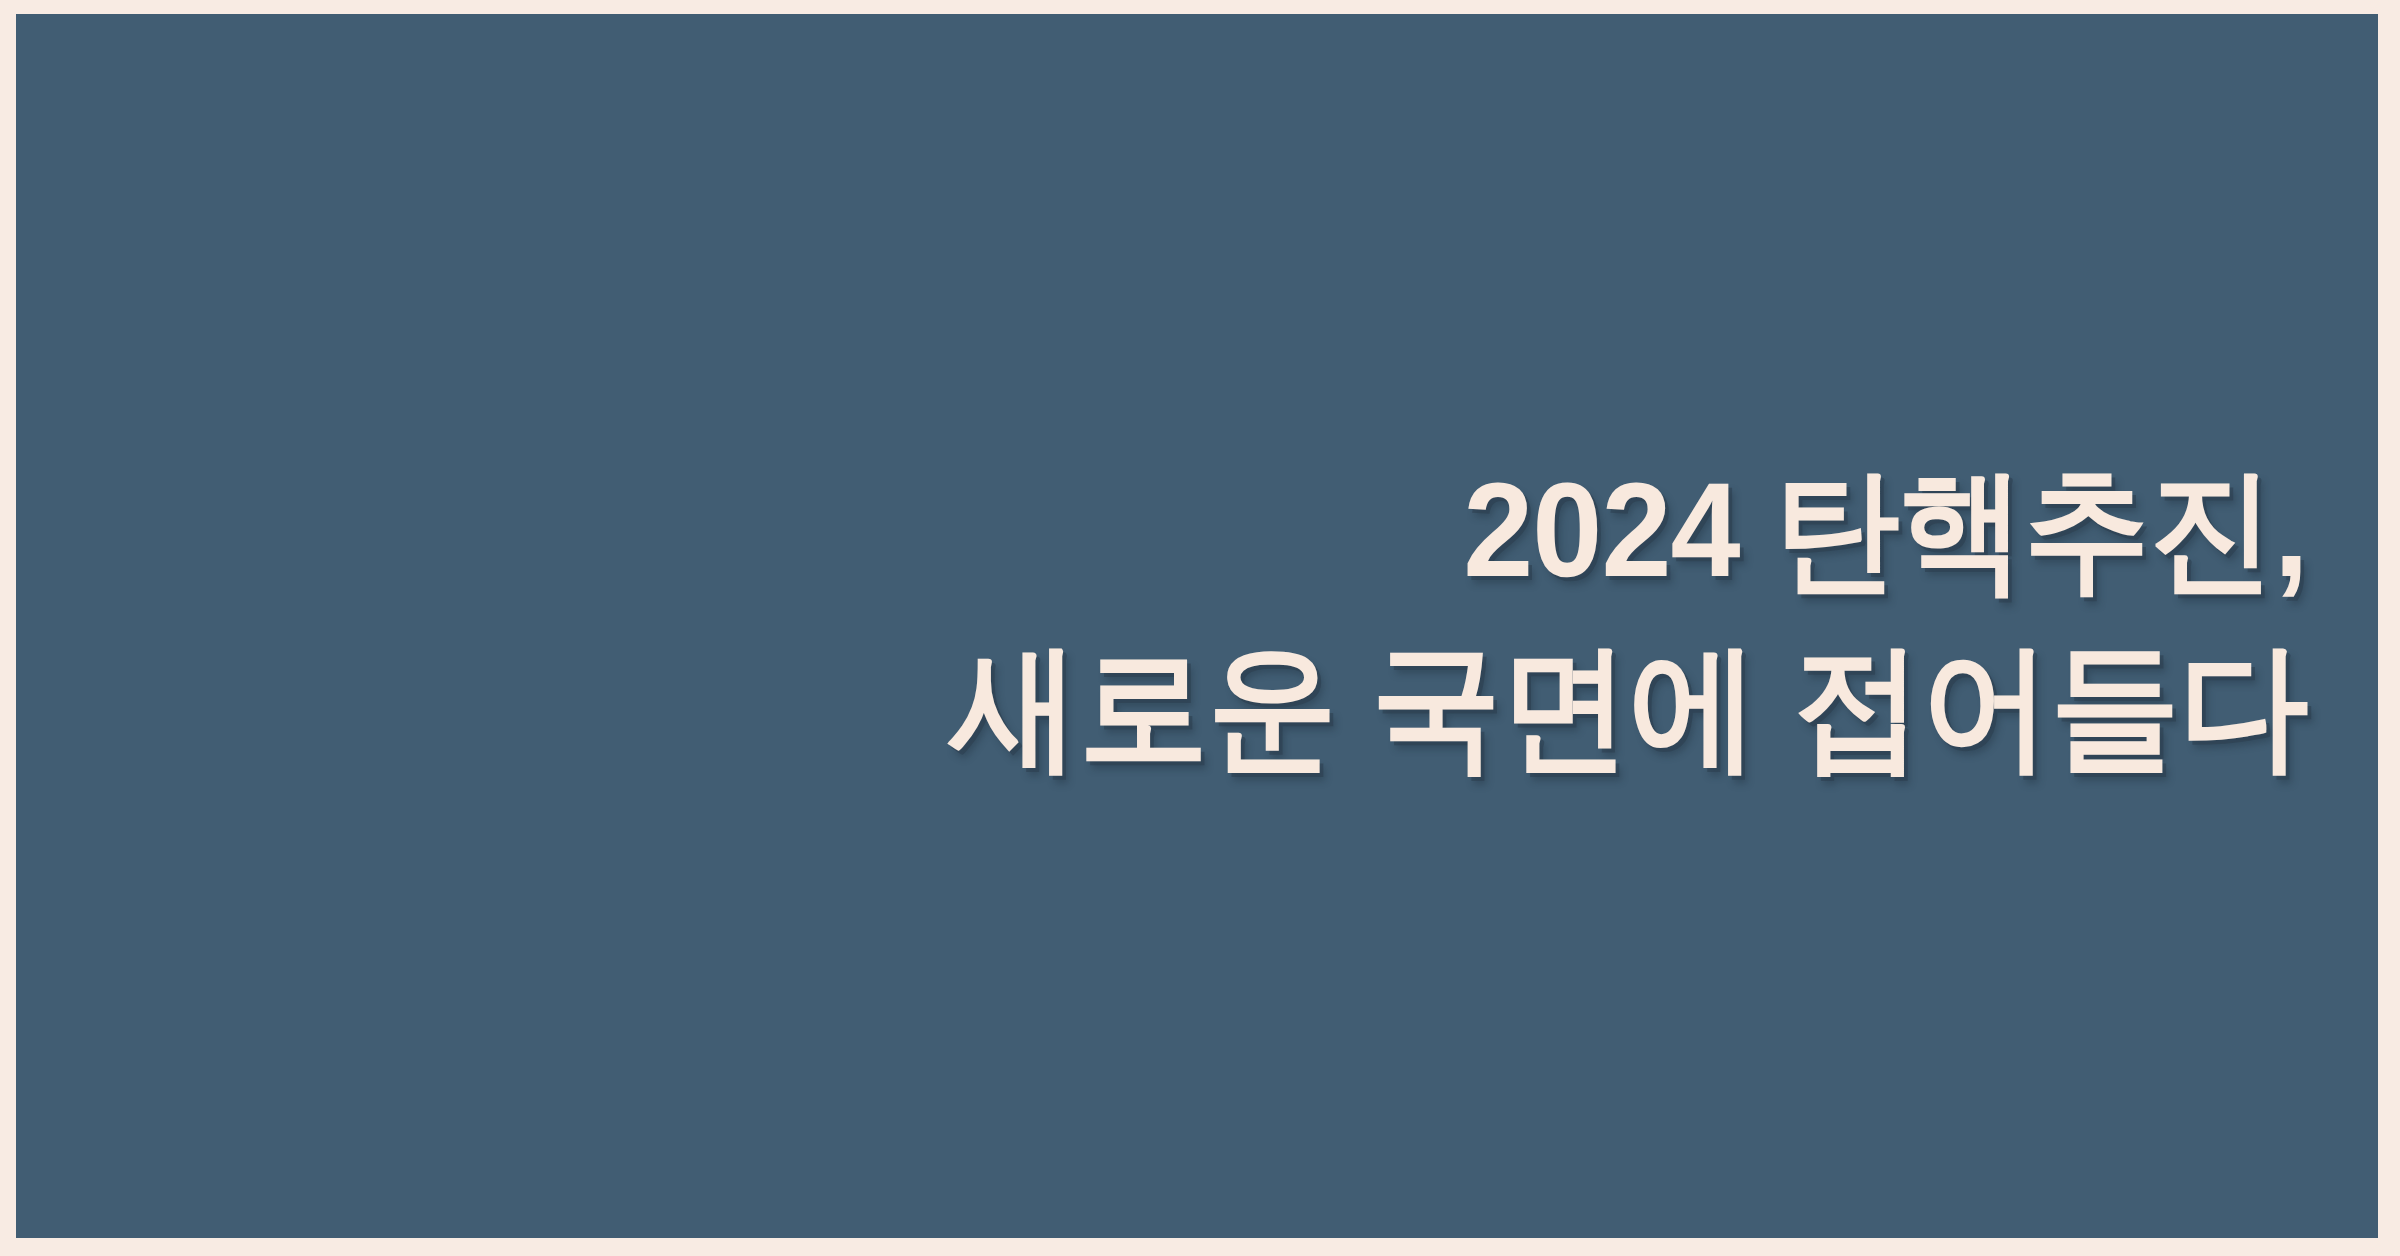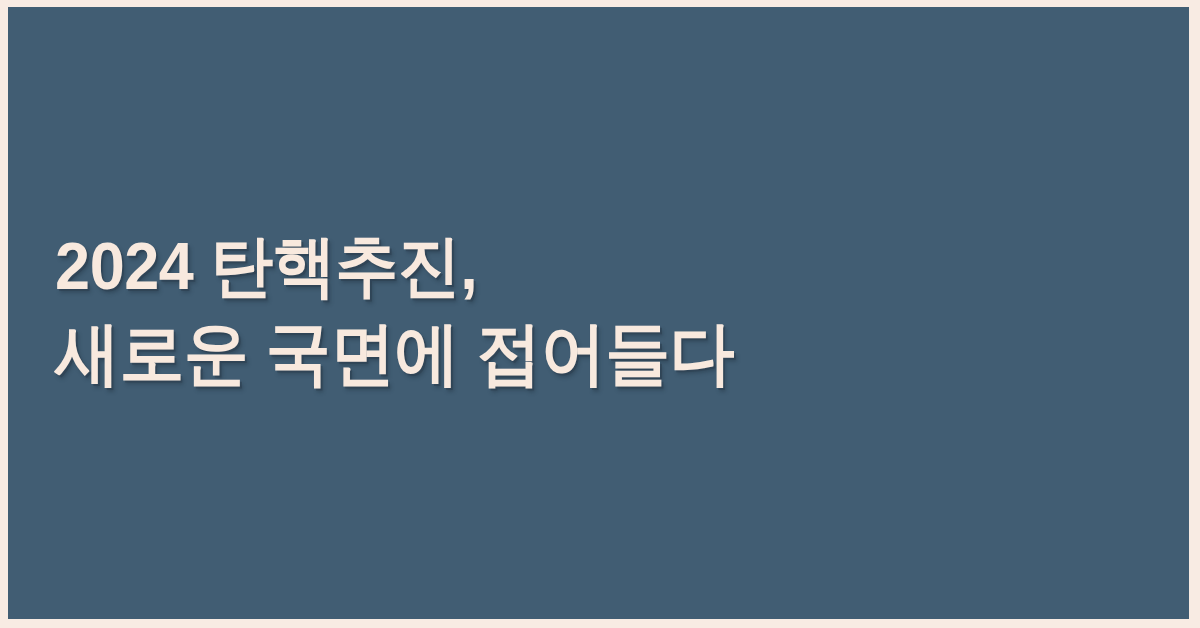--- a/index.html
+++ b/index.html
@@ -31,21 +31,21 @@
     height: 100%;
     background: #415d73;
     display: flex;
     align-items: center;
     justify-content: center;
     overflow: hidden;
   }
 
   .headline-block {
     width: 100%;
-    text-align: left;
+    text-align: right;
     padding-bottom: 6px;
     margin-left: 12px;
   }
 
   .headline-line {
     display: block;
     color: #f8e9de;
     font-family: "Liberation Sans", "DejaVu Sans", sans-serif;
     font-weight: 700;
     font-size: 68px;

